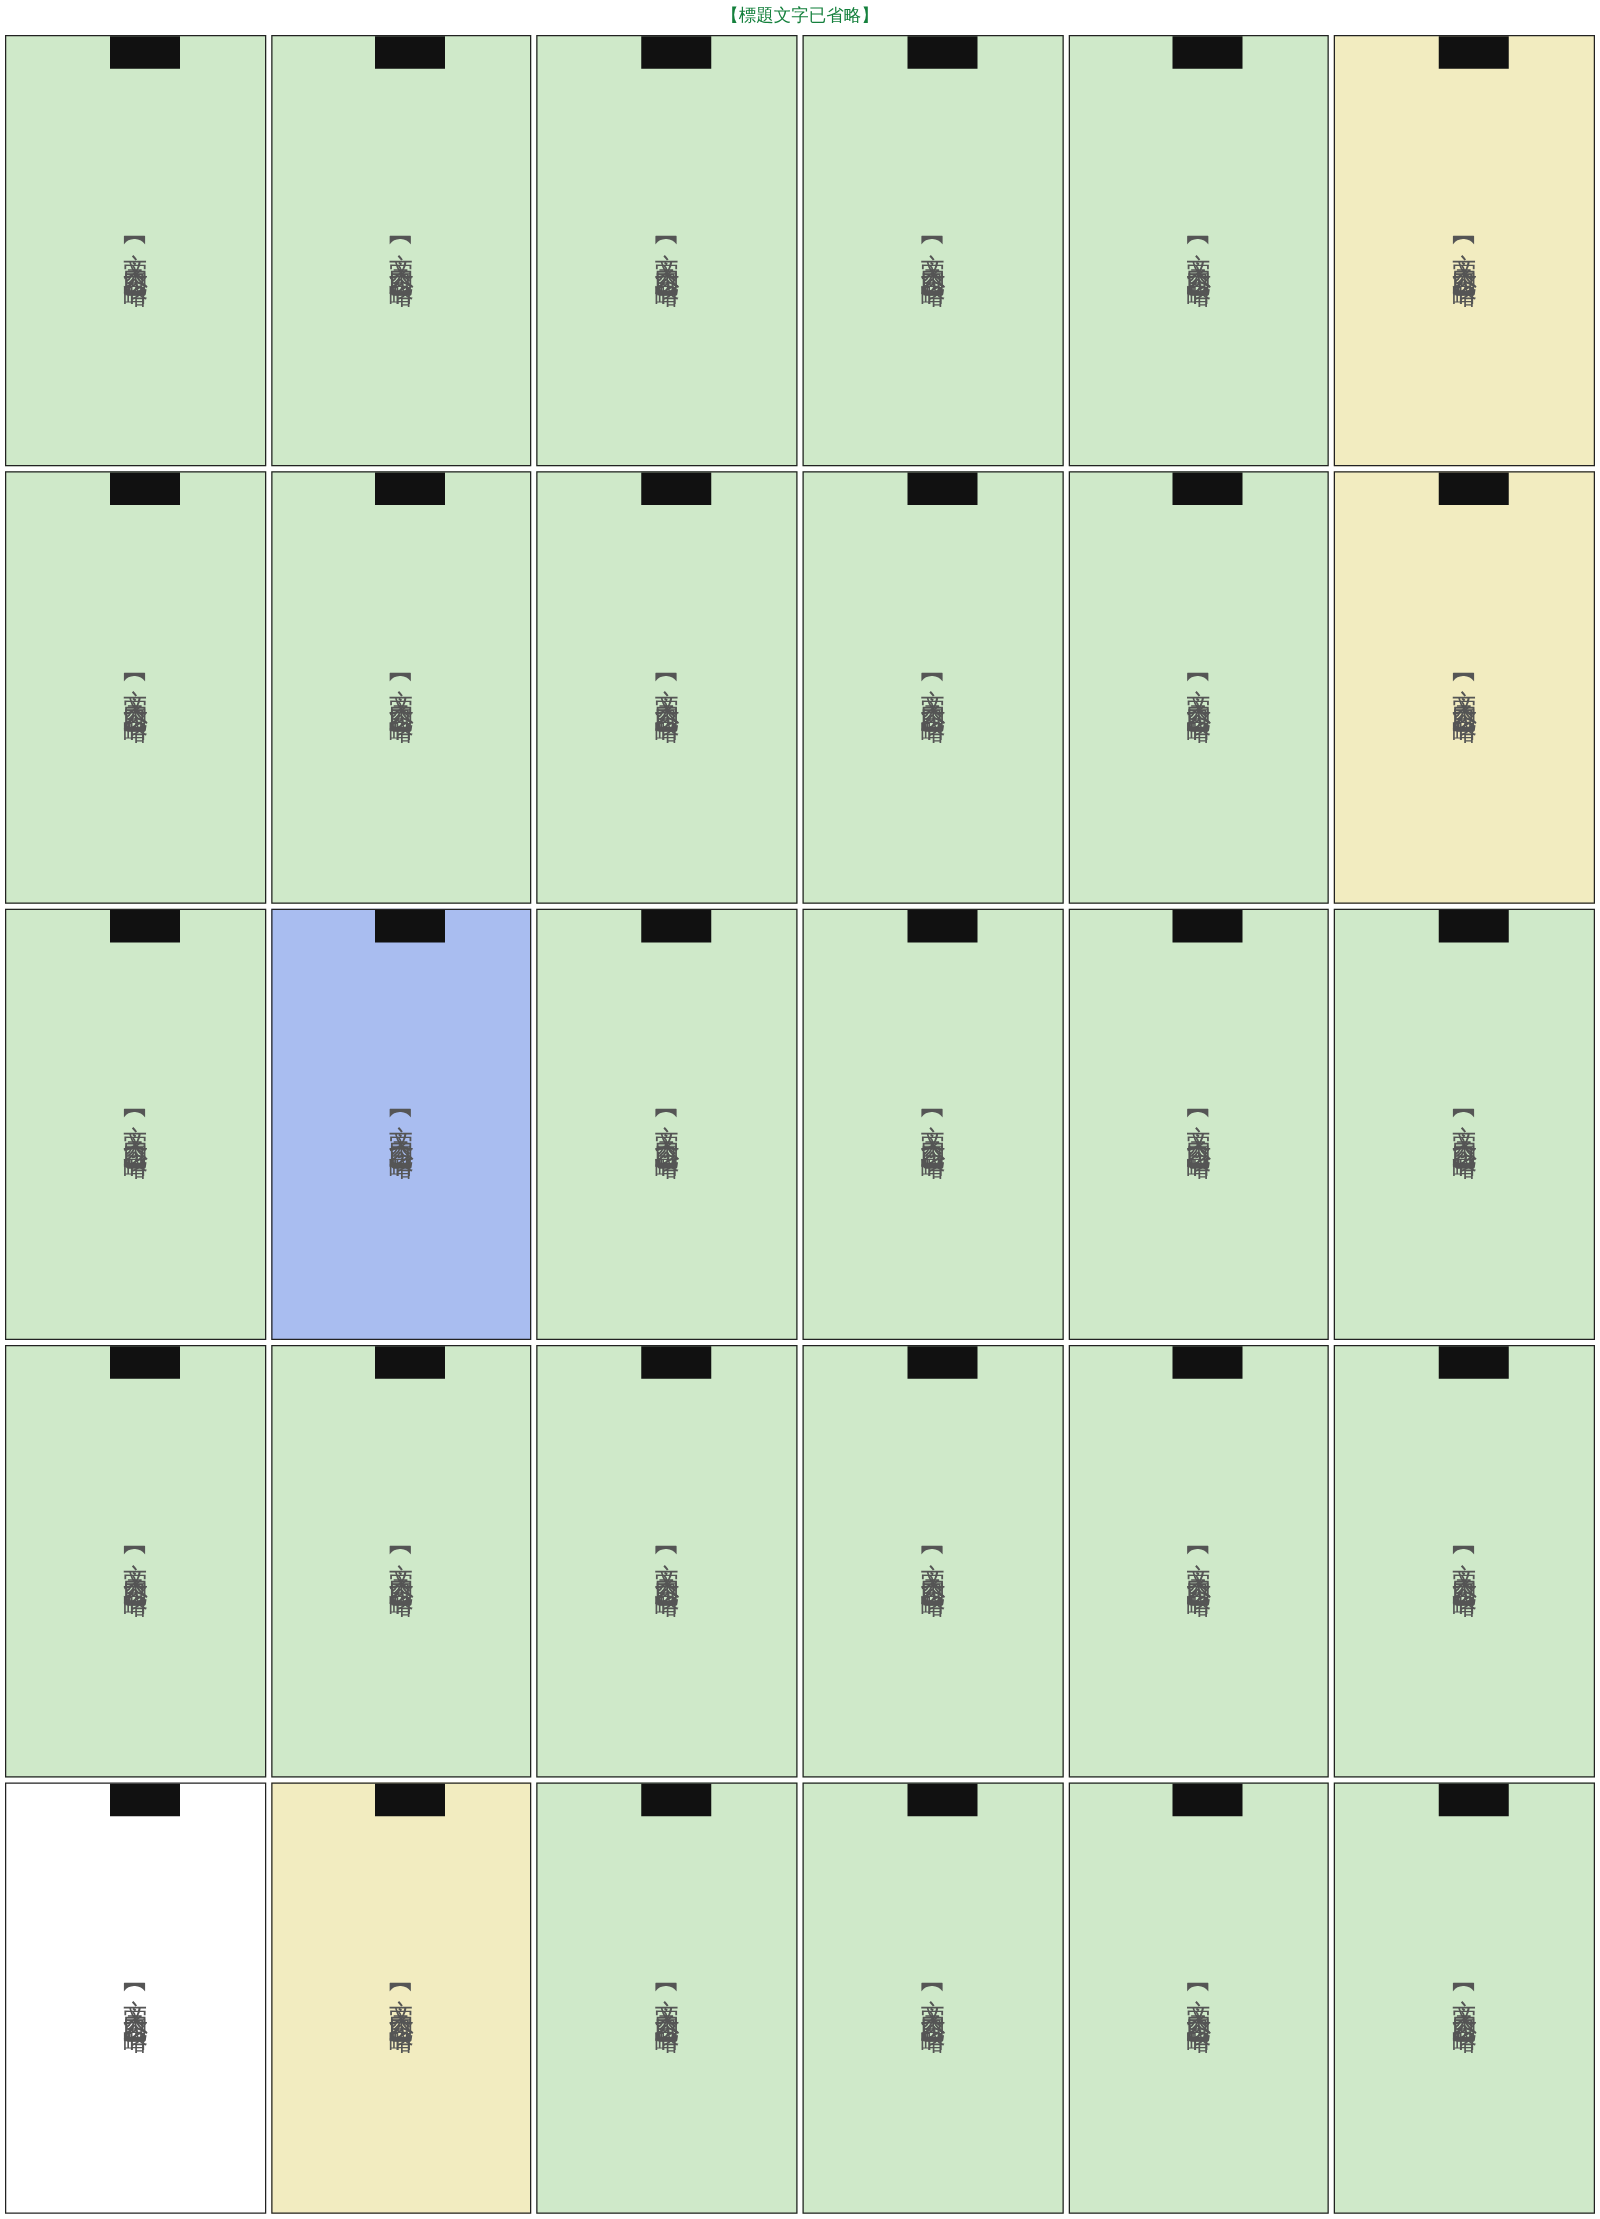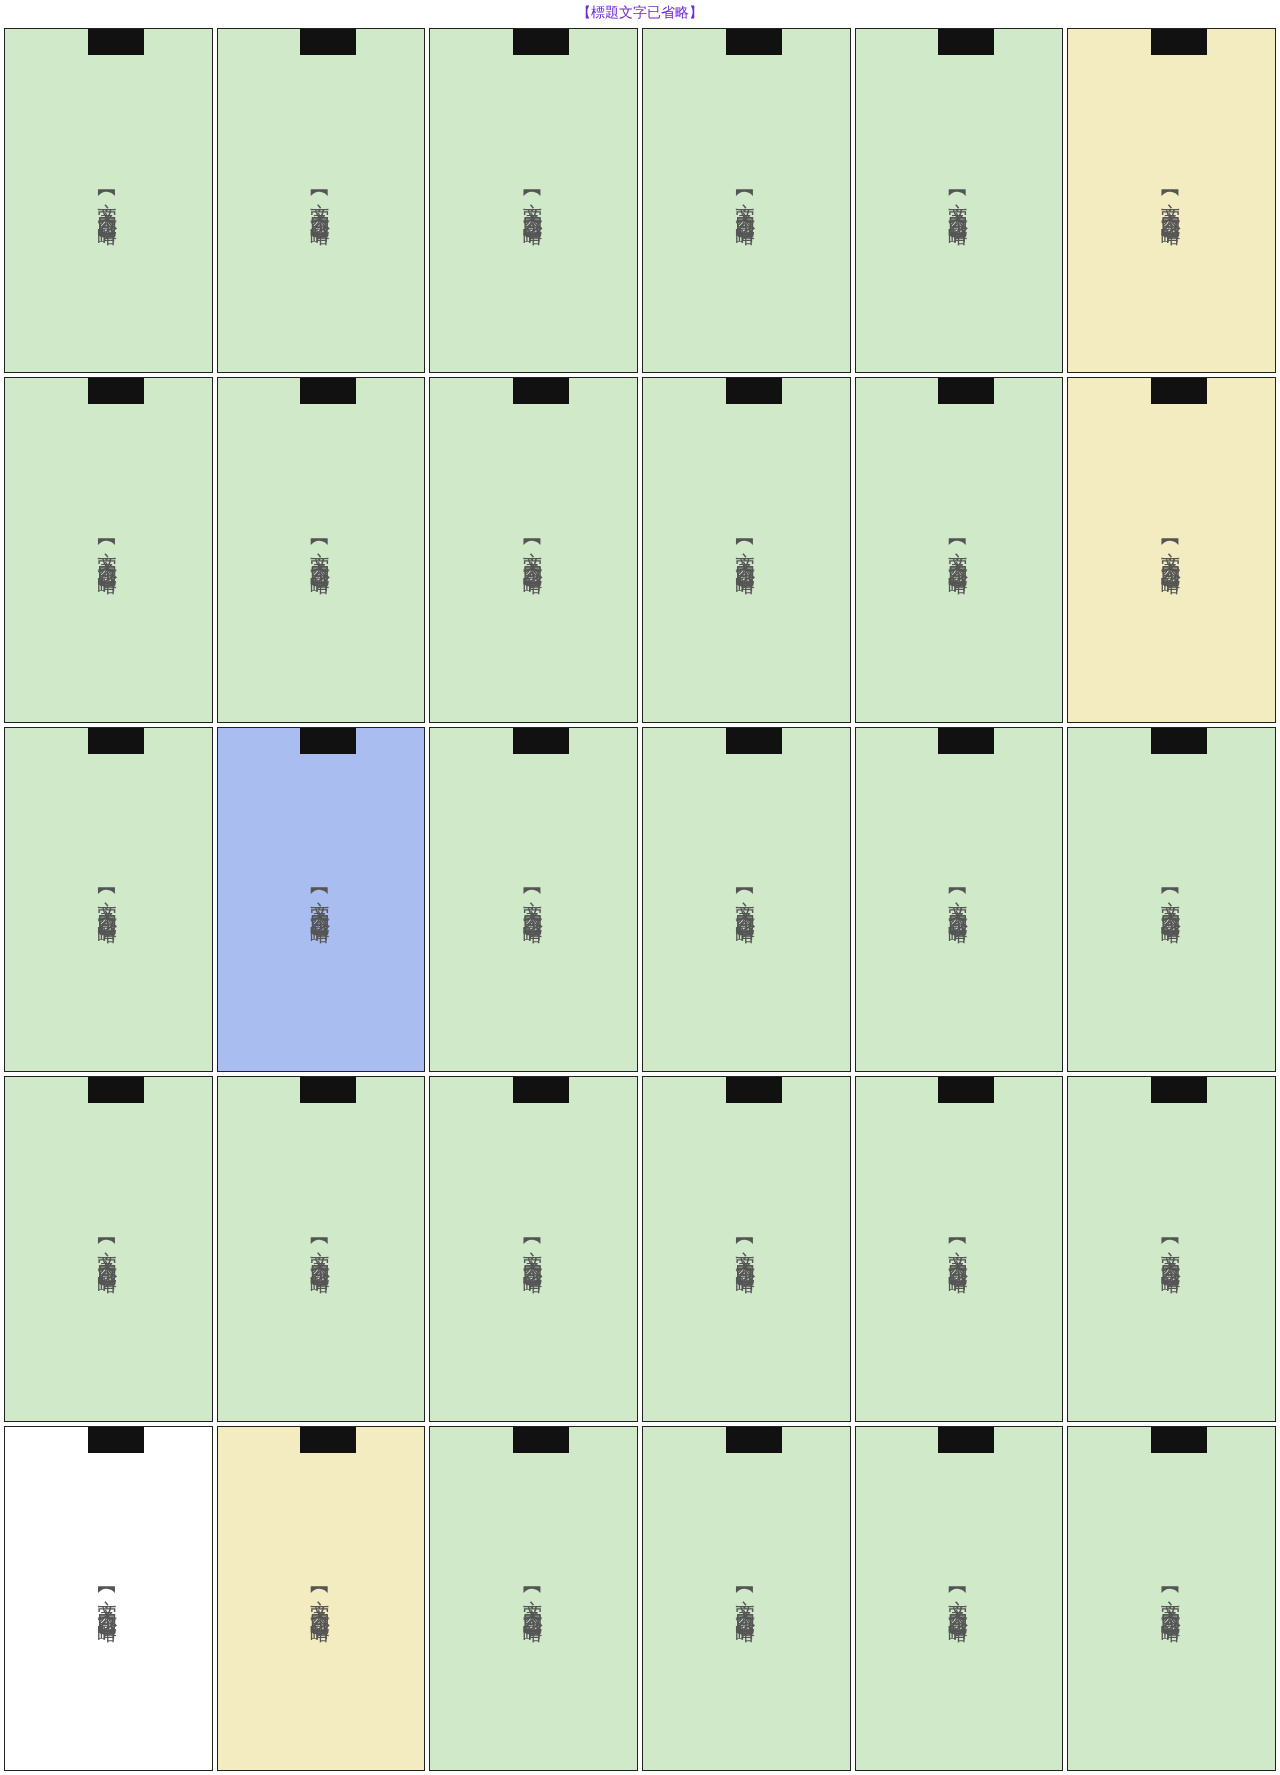--- a/index.html
+++ b/index.html
@@ -8,21 +8,21 @@
            gap:4px; background:#fff; box-sizing:border-box; padding:28px 4px 4px; }
   .cell { position:relative; border:1px solid #222; display:flex;
           align-items:center; justify-content:center; }
   .cell .marker { position:absolute; top:0; left:40%; width:56px; height:26px; background:#111; }
   .green  { background:#cfe9c9; }
   .yellow { background:#f2ecc0; }
   .blue   { background:#a9bdf0; }
   .white  { background:#ffffff; }
   .redacted { writing-mode:vertical-rl; color:#555; font-size:20px; letter-spacing:4px; }
   .headerbar { position:absolute; top:4px; left:0; right:0; text-align:center;
-               font-size:14px; color:#6d28d9; }
+               font-size:14px; color:#15803d; }
 </style>
 </head>
 <body>
 
 <div class="headerbar">【標題文字已省略】</div>
 
 <div class="sheet">
     <div class="cell green">
       <div class="marker"></div>
       <div class="redacted">【文字內容已省略】</div>

